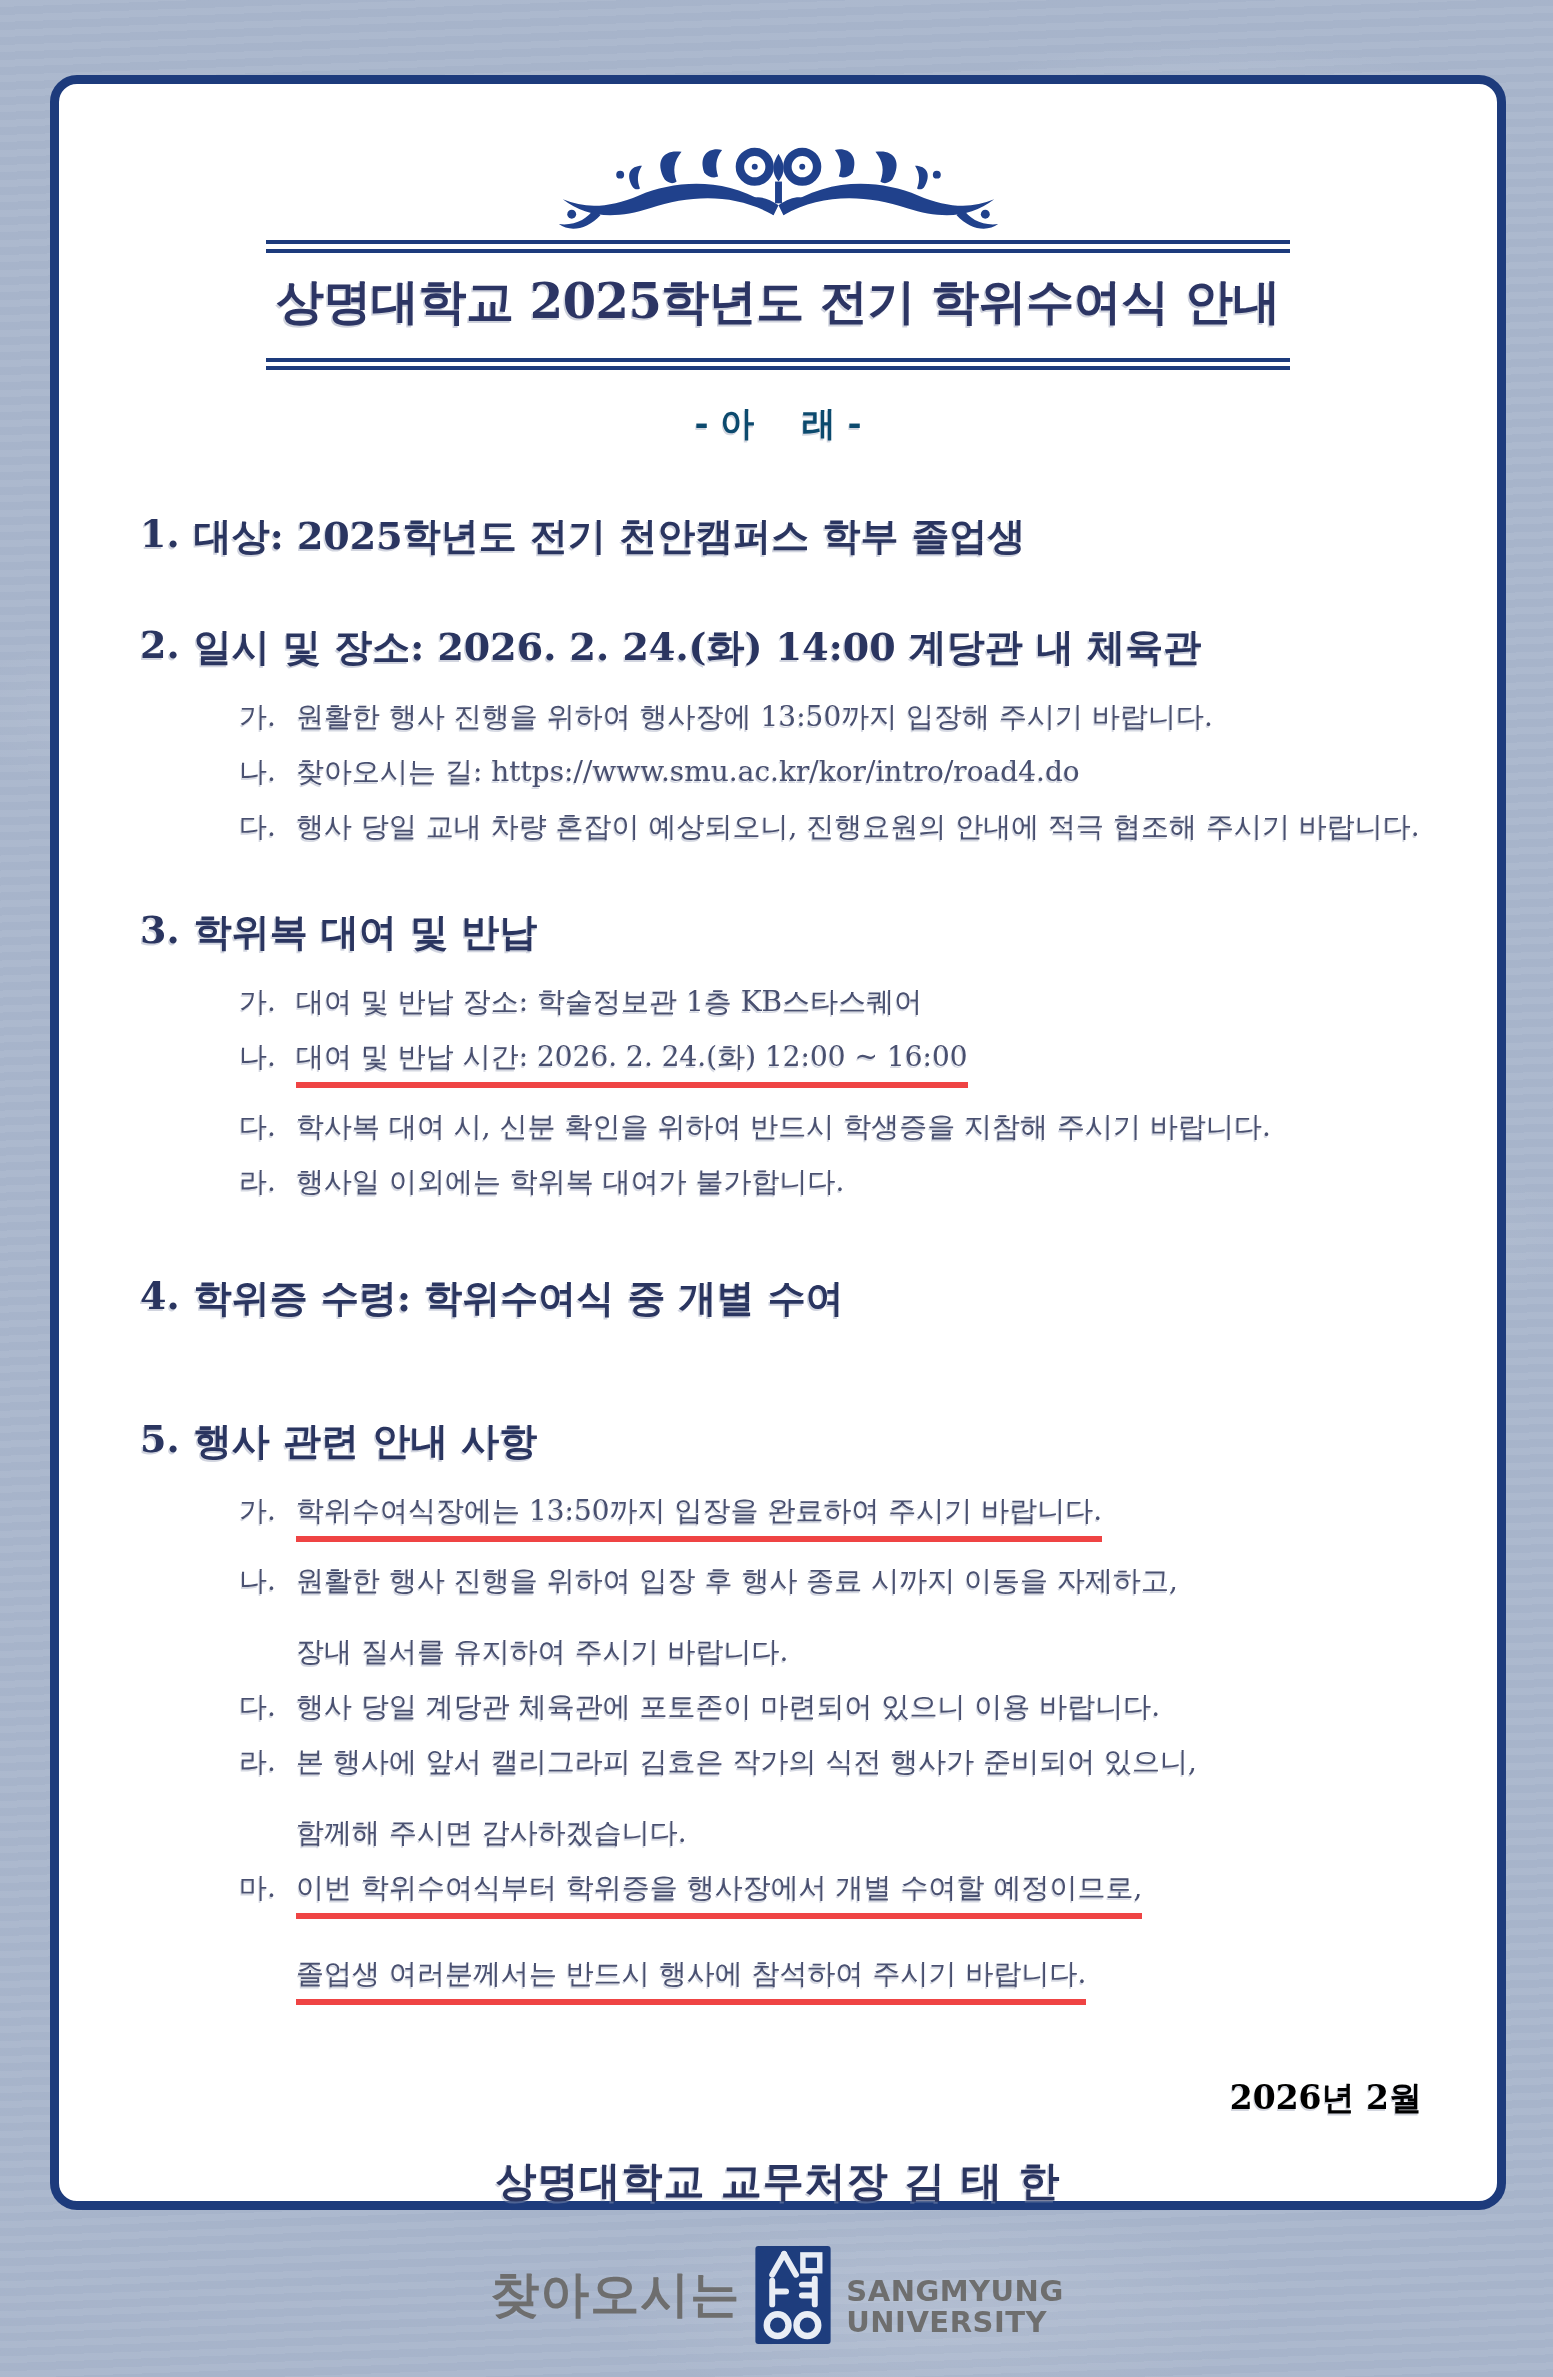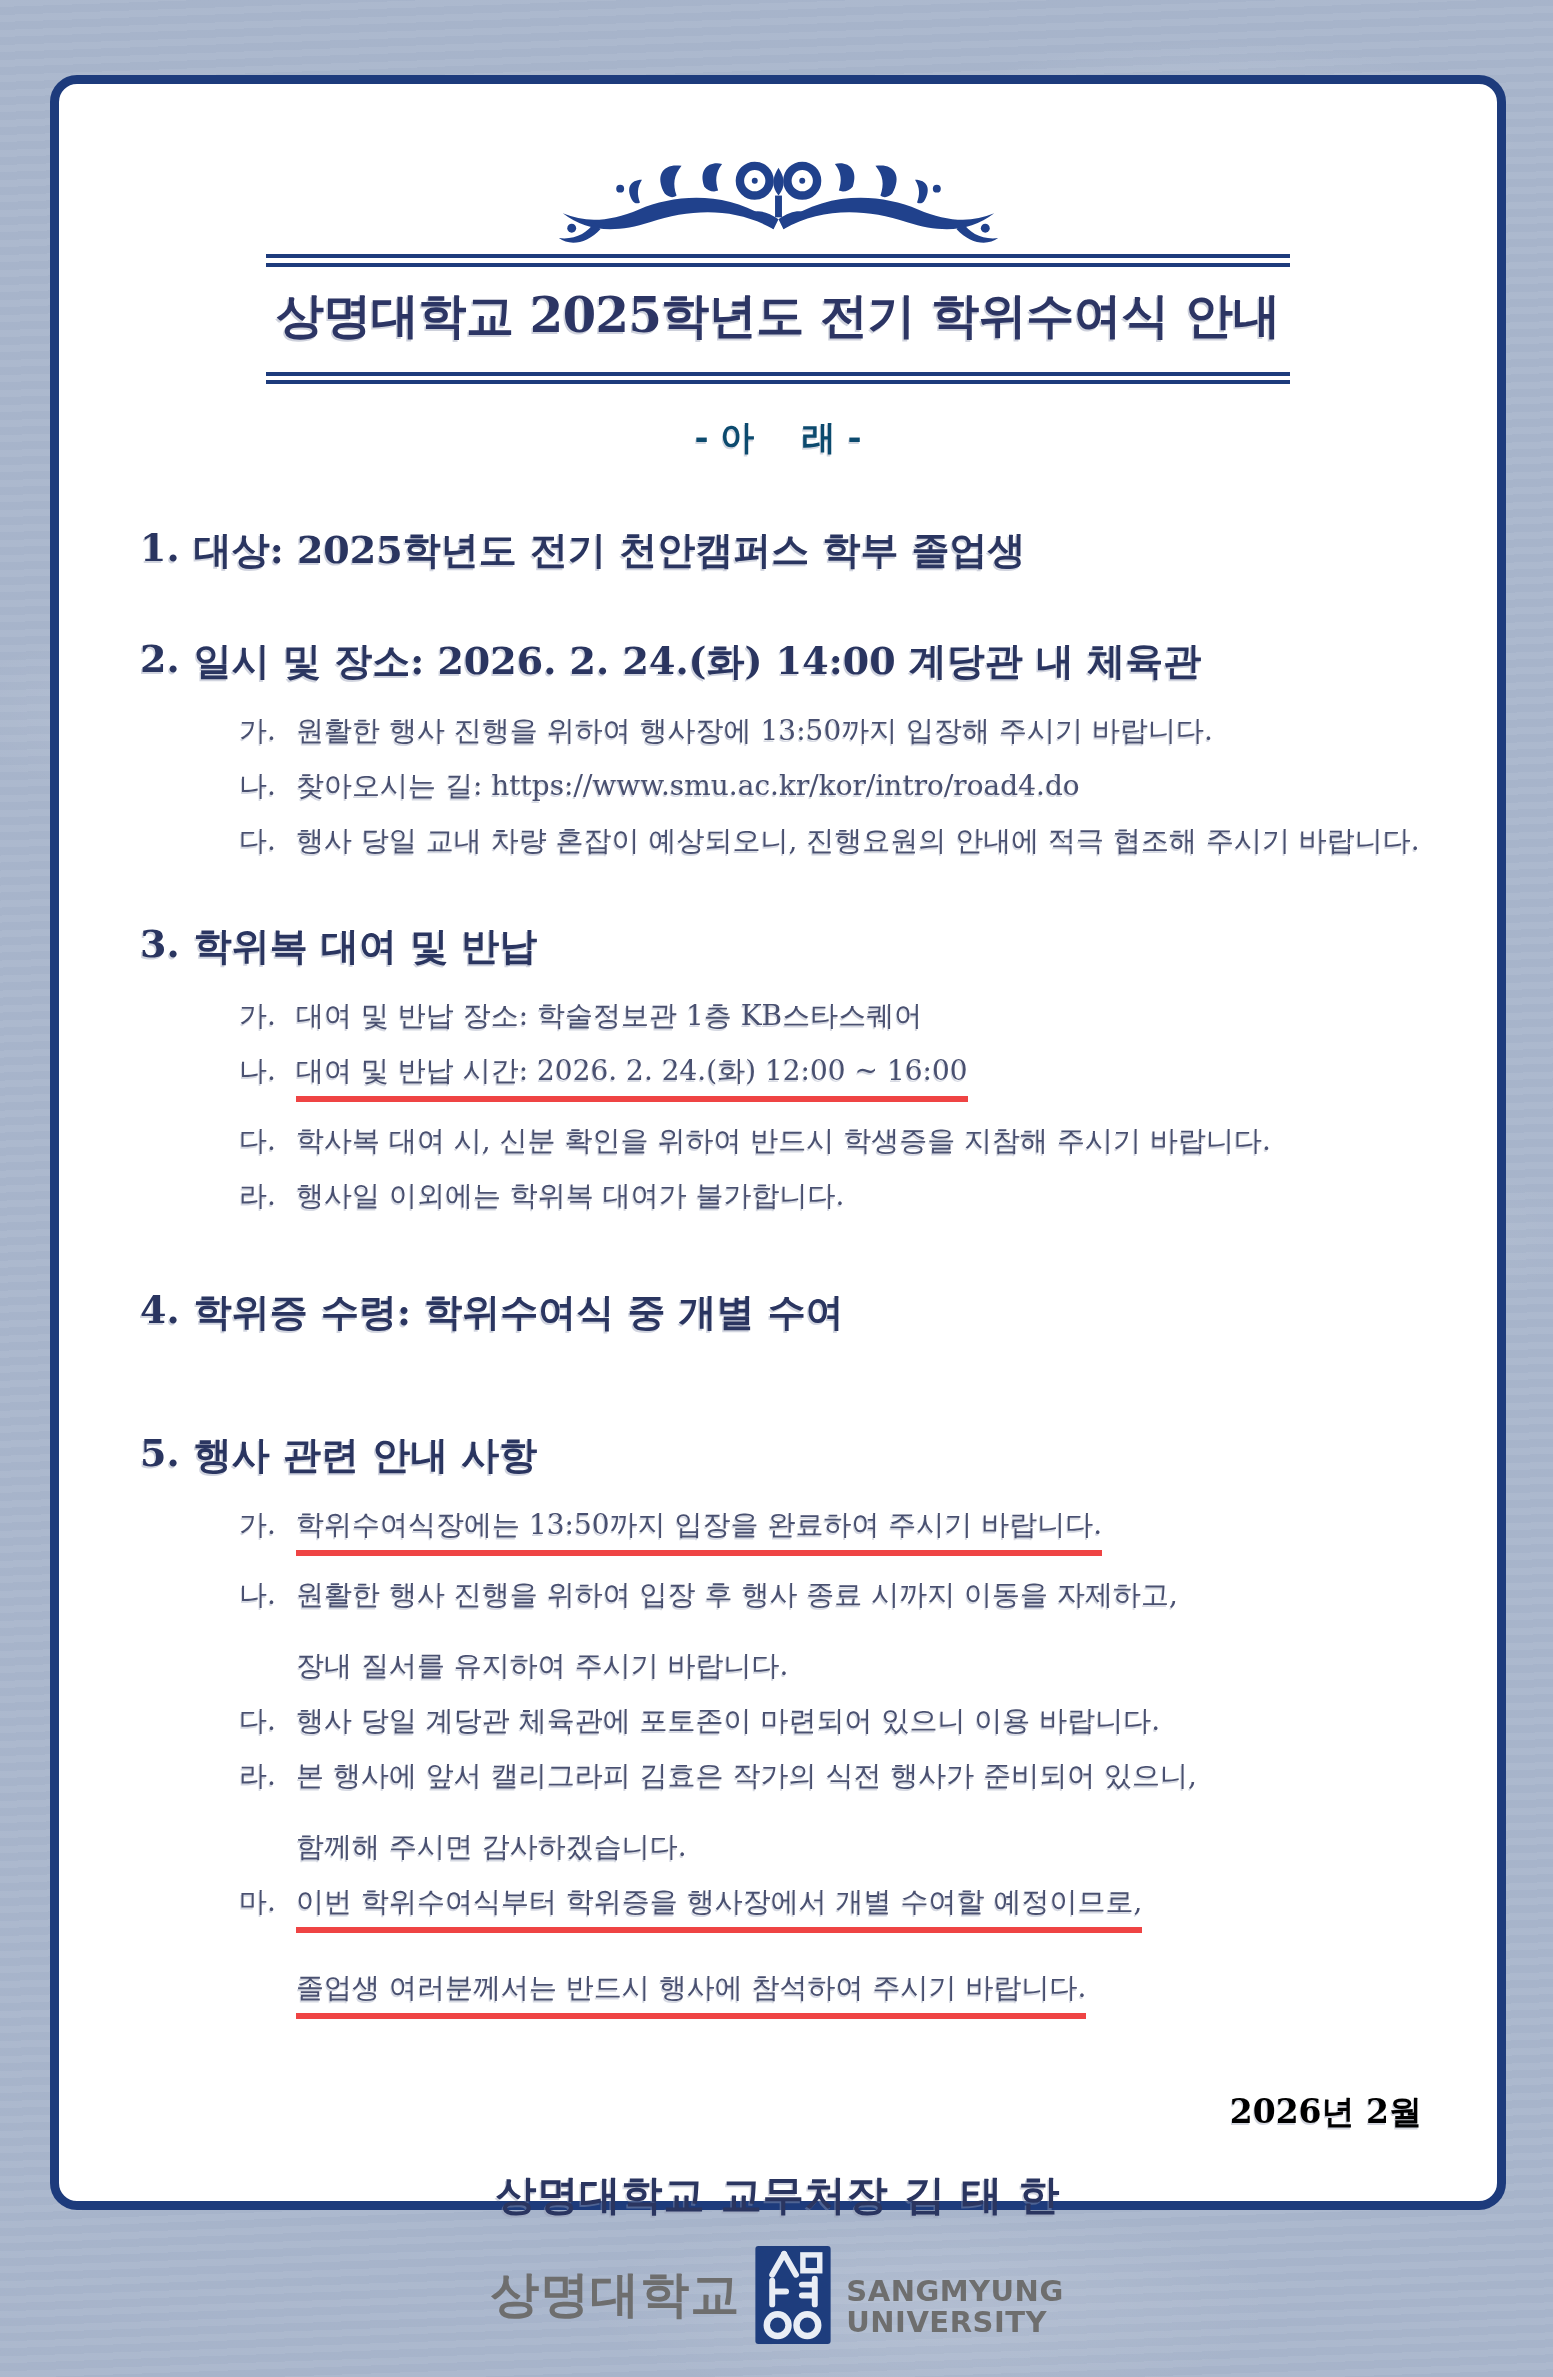--- a/index.html
+++ b/index.html
@@ -27,21 +27,21 @@
     left: 50px; top: 75px;
     width: 1438px; height: 2117px;
     background: #ffffff;
     border: 9px solid #1d3b7c;
     border-radius: 27px;
     box-sizing: content-box;
   }
   .content {
     position: relative;
     height: 100%;
-    padding: 14px 75px;
+    padding: 0 75px;
     box-sizing: border-box;
     color: #2d3766;
     border-radius: 26px;
   }
   .ornament-wrap { text-align: center; padding-top: 56px; }
   .dline {
     width: 1024px; height: 4.5px;
     margin: 0 auto;
     border-top: 4.5px solid #1d3b7c;
     border-bottom: 4.5px solid #1d3b7c;
@@ -288,21 +288,21 @@
         </div>
       </div>
 
       <div class="closing-date">2026년 2월</div>
       <div class="closing-sig">상명대학교 교무처장  김 태 한</div>
 
     </div>
   </div>
 
   <div class="footer-logo">
-    <span class="logo-korean">상명대학교</span>
+    <span class="logo-korean">찾아오시는</span>
     <svg width="76" height="98" viewBox="0 0 152 198">
       <rect x="0" y="0" width="152" height="198" rx="6" fill="#1e3d7d"></rect>
       <g stroke="#e8edf5" stroke-width="12" fill="none" stroke-linecap="round">
         <path d="M58,16 L34,58"></path>
         <path d="M58,16 L82,58"></path>
         <rect x="96" y="18" width="34" height="32" stroke-width="11"></rect>
         <path d="M120,66 L120,118"></path>
         <path d="M118,78 L94,78"></path>
         <path d="M118,100 L94,100"></path>
         <path d="M34,70 L34,118"></path>

